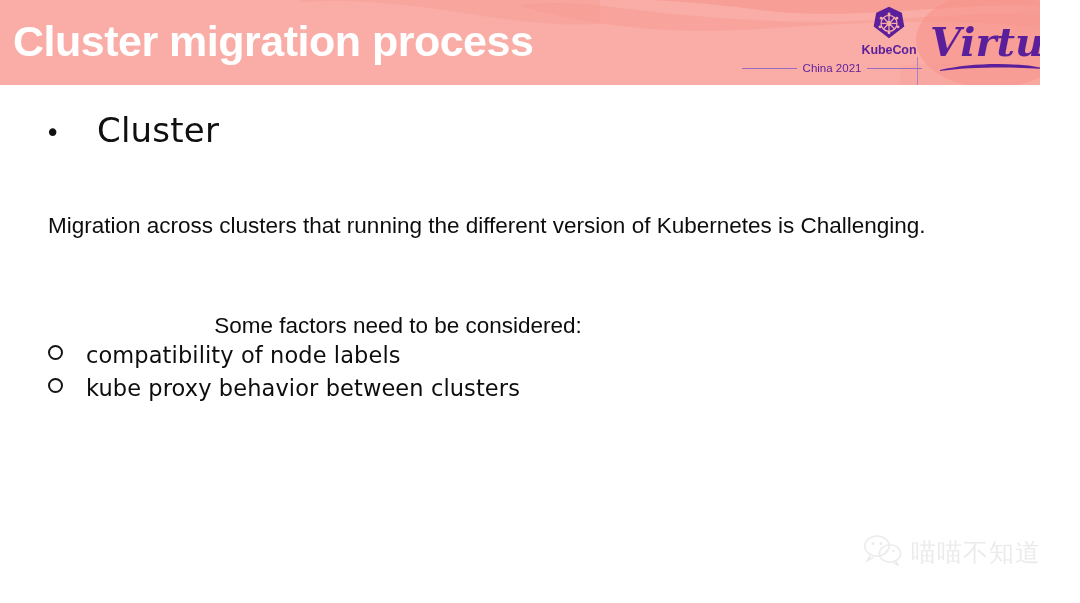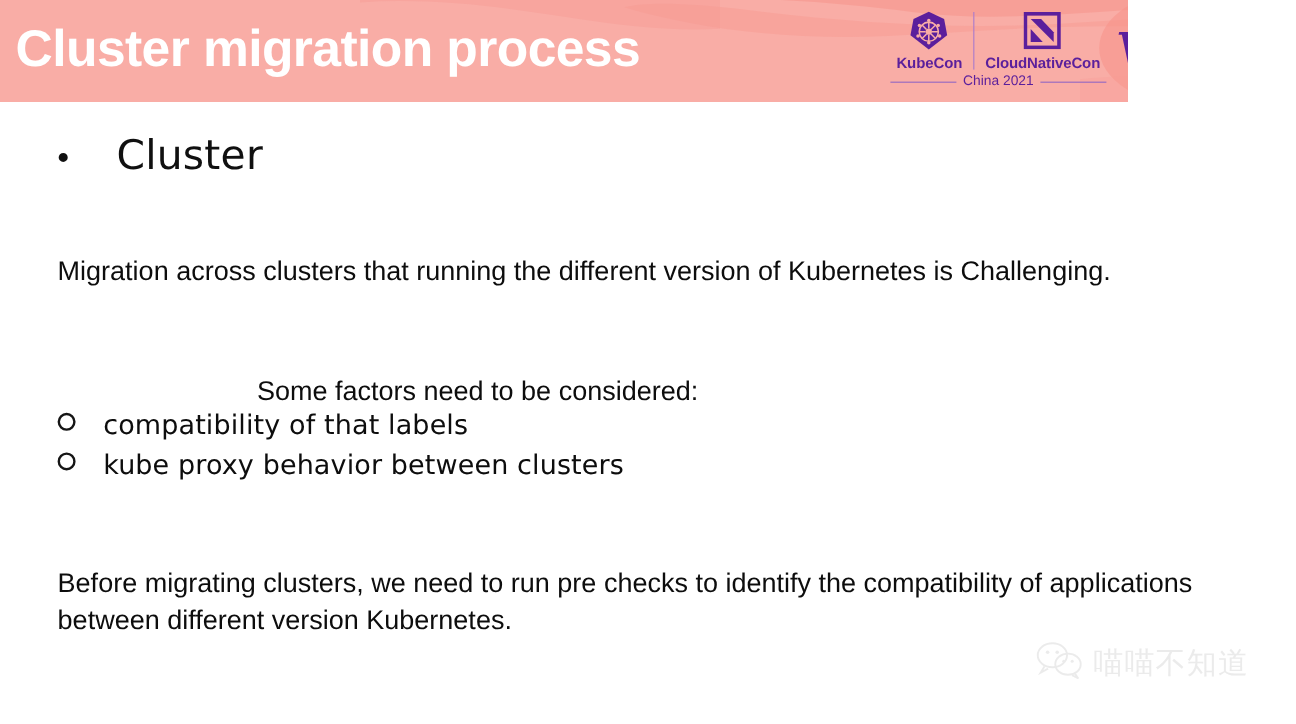--- a/index.html
+++ b/index.html
@@ -14,21 +14,21 @@
     overflow: hidden;
     font-family: "Liberation Sans", sans-serif;
     -webkit-font-smoothing: antialiased;
   }
 
   
   .header {
     position: absolute;
     left: 0;
     top: 0;
-    width: 940px;
+    width: 1040px;
     height: 85px;
     background: #f9ada6;
     overflow: hidden;
   }
   .blobs {
     position: absolute;
     left: 0; top: 0;
     width: 1080px; height: 85px;
     pointer-events: none;
   }
@@ -53,21 +53,22 @@
     width: 180px;
     height: 76px;
     z-index: 6;
   }
   .logo-row {
     position: absolute;
     left: 0; top: 0;
     width: 180px;
     height: 56px;
     display: flex;
-    align-items: center;
+    align-items: flex-end;
+    flex-direction: column;
   }
   .logo-cell {
     display: flex;
     flex-direction: column;
     align-items: center;
     justify-content: flex-start;
   }
   .logo-cell.kube { width: 66px; }
   .logo-cell.cncf { width: 108px; }
   .logo-mark { height: 34px; display: flex; align-items: center; justify-content: center; }
@@ -304,31 +305,30 @@
 
   <div class="text-block p-intro">Migration across clusters that running the different version of Kubernetes is Challenging.</div>
 
   <div class="text-block p-factors-head">Some factors need to be considered:</div>
 
   <ul class="sub-list">
     <li>
       <span class="ring">
           <i></i>
         </span>
-      <span class="sub-label">compatibility of that labels</span>
+      <span class="sub-label">compatibility of node labels</span>
     </li>
     <li>
       <span class="ring">
           <i></i>
         </span>
       <span class="sub-label">kube proxy behavior between clusters</span>
     </li>
   </ul>
 
-  <div class="text-block p-outro">Before migrating clusters, we need to run pre checks to identify the compatibility of applications between different version Kubernetes.</div>
 </div>
 
 <div class="watermark">
   <span>
     <svg width="42" height="32" viewBox="0 0 42 32" aria-hidden="true">
       <g fill="none" stroke="#dcdcdc" stroke-width="1.6">
         <ellipse cx="15" cy="12" rx="12.2" ry="10"></ellipse>
         <path d="M8.5 21.2 L5.2 26.6 L11.4 23.2"></path>
         <ellipse cx="28" cy="19.5" rx="10.6" ry="8.8"></ellipse>
         <path d="M33.6 27 L36.6 31.4 L31.4 28.6"></path>

